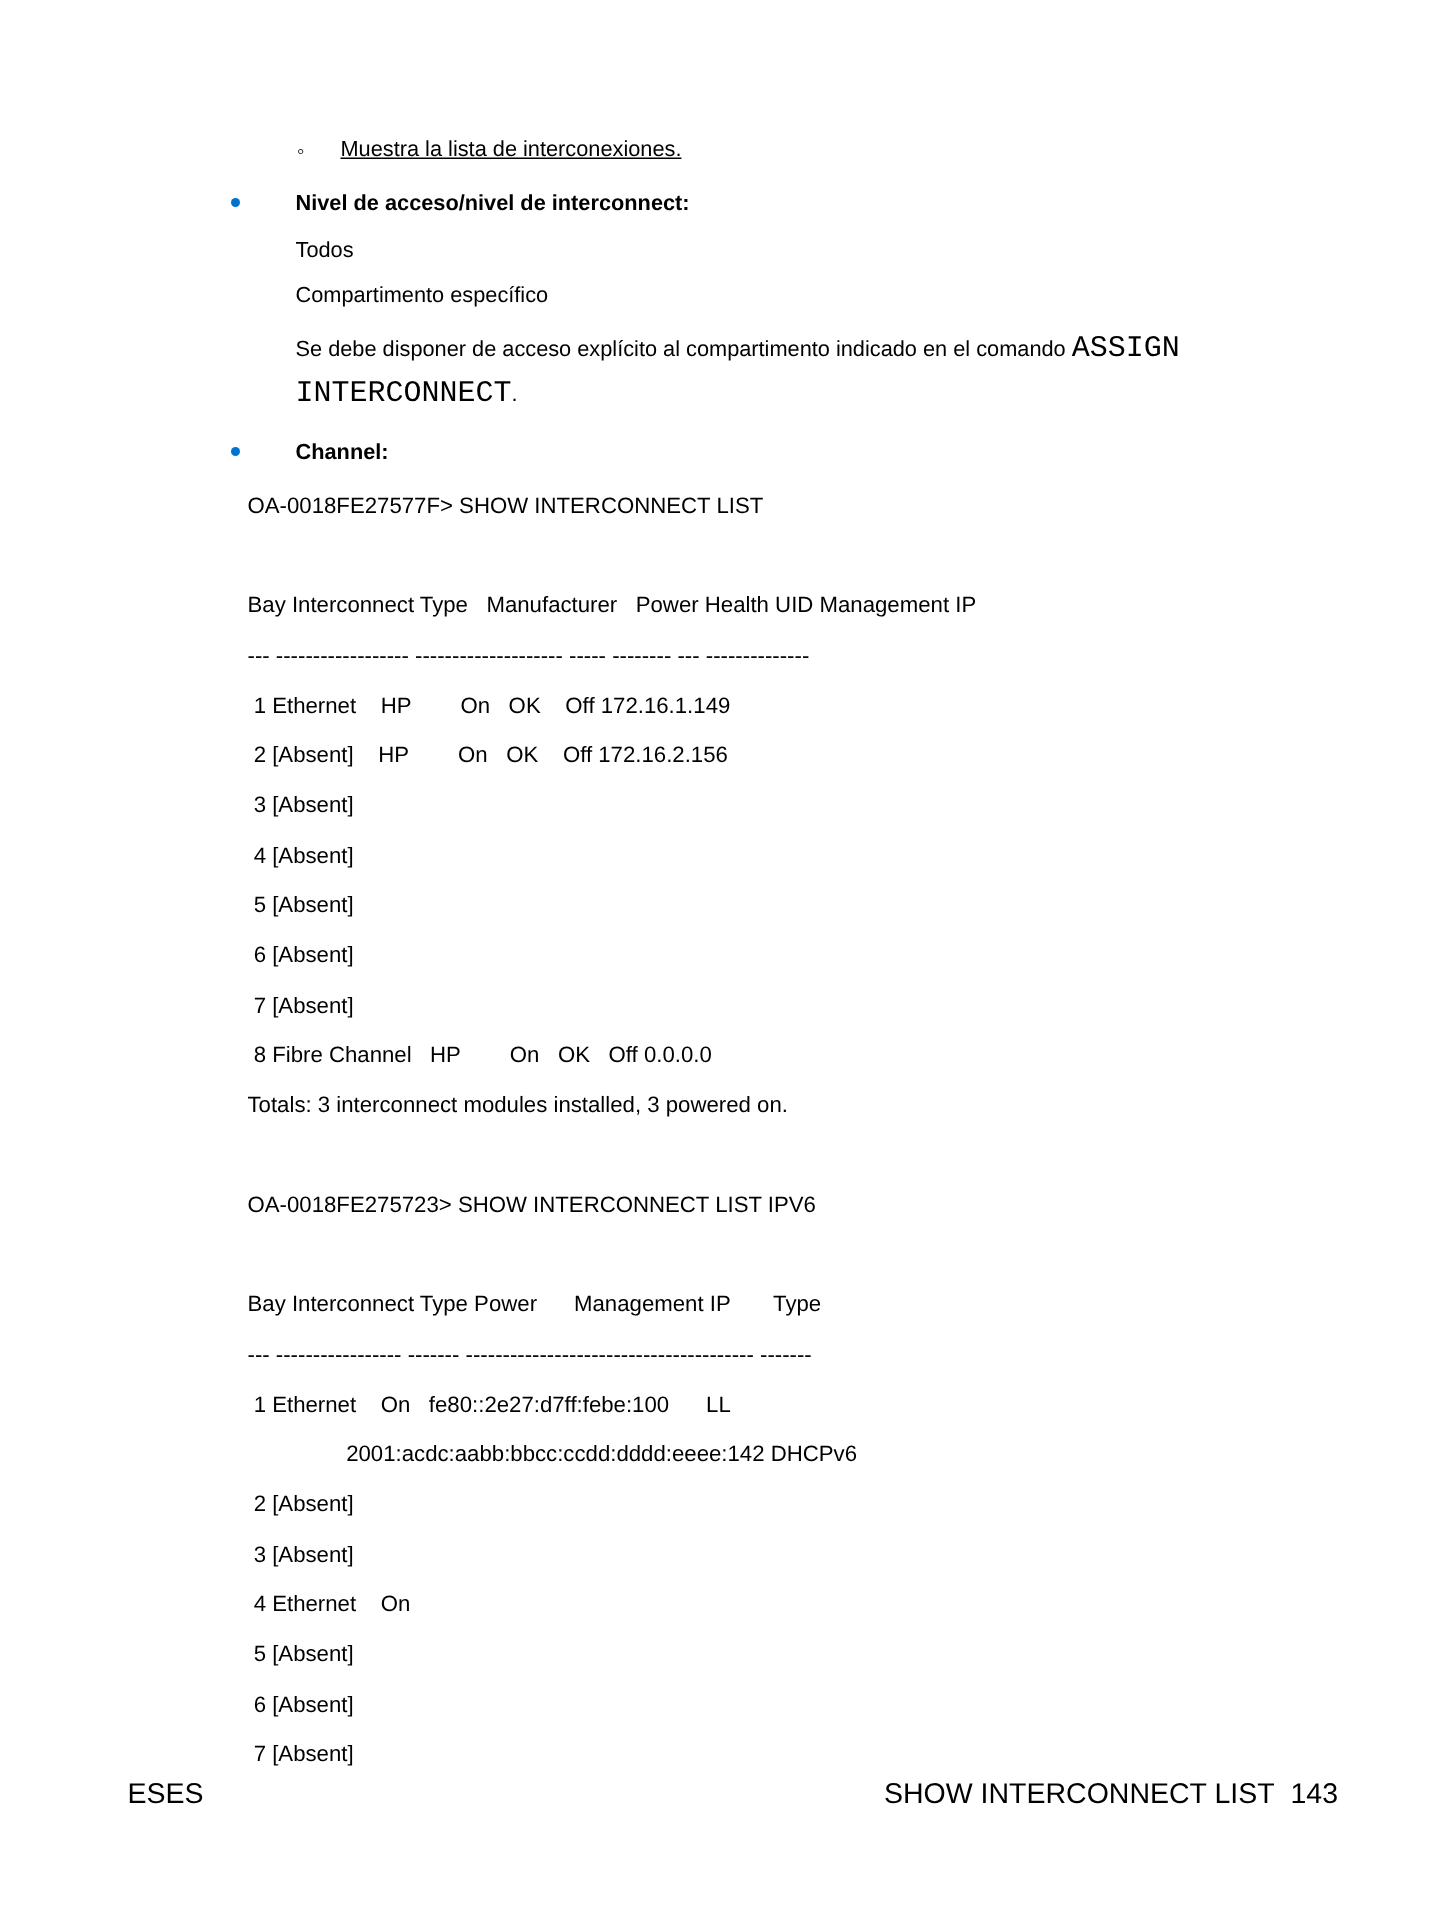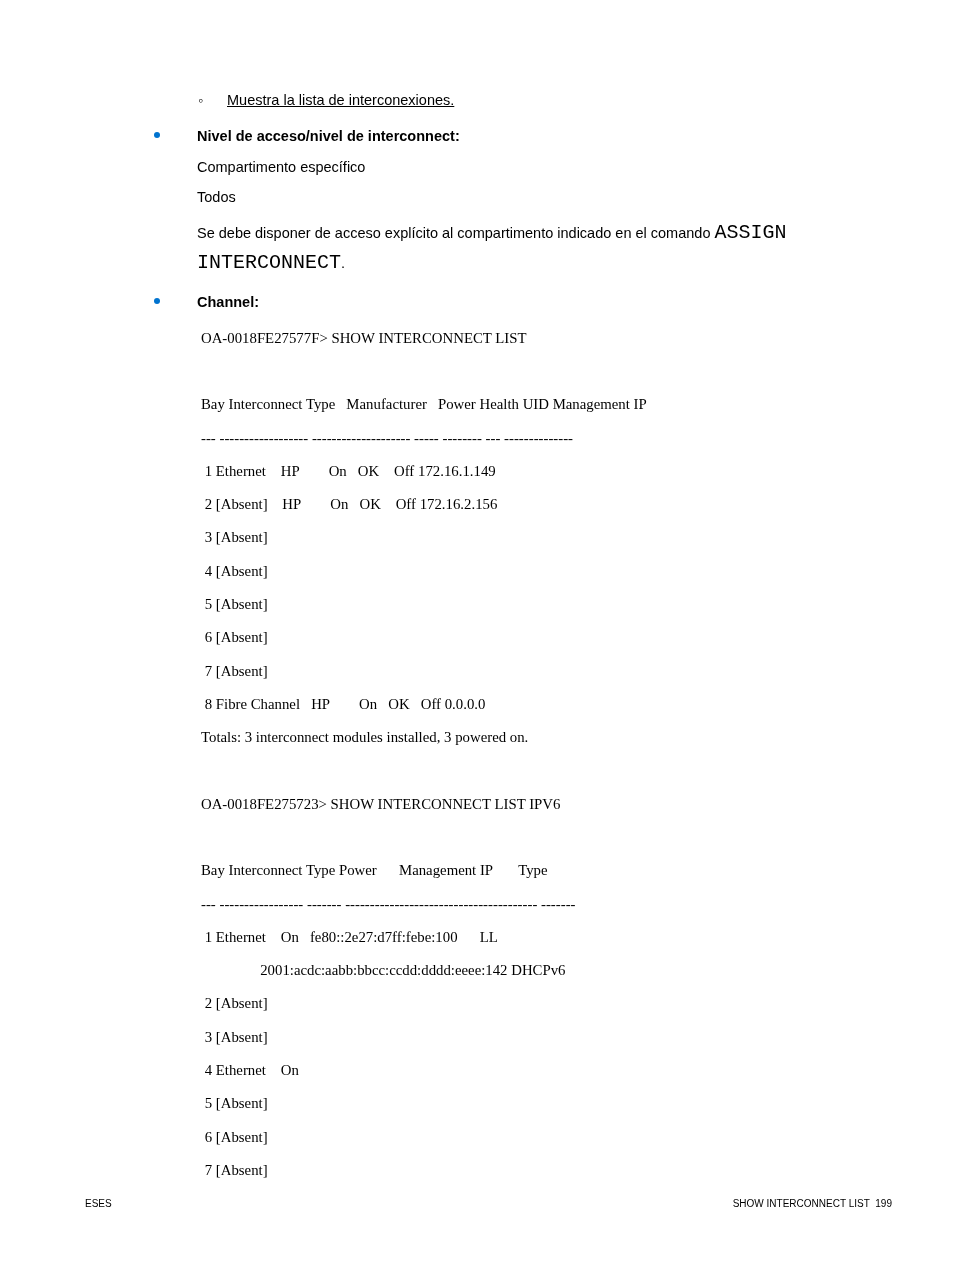--- a/index.html
+++ b/index.html
@@ -54,51 +54,51 @@
     .indent {
       margin-left: 112px;
       margin-top: 9px;
       margin-bottom: 7px;
     }
     .mono {
       font-family: "Courier New", Courier, monospace;
       font-size: 20px;
     }
     .pre-block {
-      font-family: Liberation Serif, serif;
+      font-family: Liberation Sans, sans-serif;
       font-size: 14.8px;
       white-space: pre;
-      margin-left: 116px;
+      margin-left: 80px;
       line-height: 2.25;
       margin-top: 8px;
     }
     .footer {
       position: absolute;
       bottom: 60px;
       left: 85px;
       right: 62px;
       display: flex;
       justify-content: space-between;
-      font-size: 10px;
+      font-size: 19px;
     }
   </style>
 </head>
 <body>
 
 <div class="page">
 
   <div class="sub-item">
     <span>Muestra la lista de interconexiones.</span>
   </div>
 
   <div class="bullet-item">
     <span class="bold">Nivel de acceso/nivel de interconnect:</span>
   </div>
+  <div class="indent">Todos</div>
   <div class="indent">Compartimento específico</div>
-  <div class="indent">Todos</div>
 
   <div class="indent">
     <span>Se debe disponer de acceso explícito al compartimento indicado en el comando </span><span class="mono">ASSIGN INTERCONNECT</span><span>.</span>
   </div>
 
   <div class="bullet-item">
     <span class="bold">Channel:</span>
   </div>
   <div class="pre-block">OA-0018FE27577F&gt; SHOW INTERCONNECT LIST
 
@@ -123,17 +123,17 @@
  2 [Absent]
  3 [Absent]
  4 Ethernet    On
  5 [Absent]
  6 [Absent]
  7 [Absent]</div>
 
   <div class="footer">
     <span>ESES</span>
     <span>
-      <span>SHOW INTERCONNECT LIST</span>&nbsp;&nbsp;<span>199</span>
+      <span>SHOW INTERCONNECT LIST</span>&nbsp;&nbsp;<span>143</span>
     </span>
   </div>
 
 </div>
 
 </body></html>

